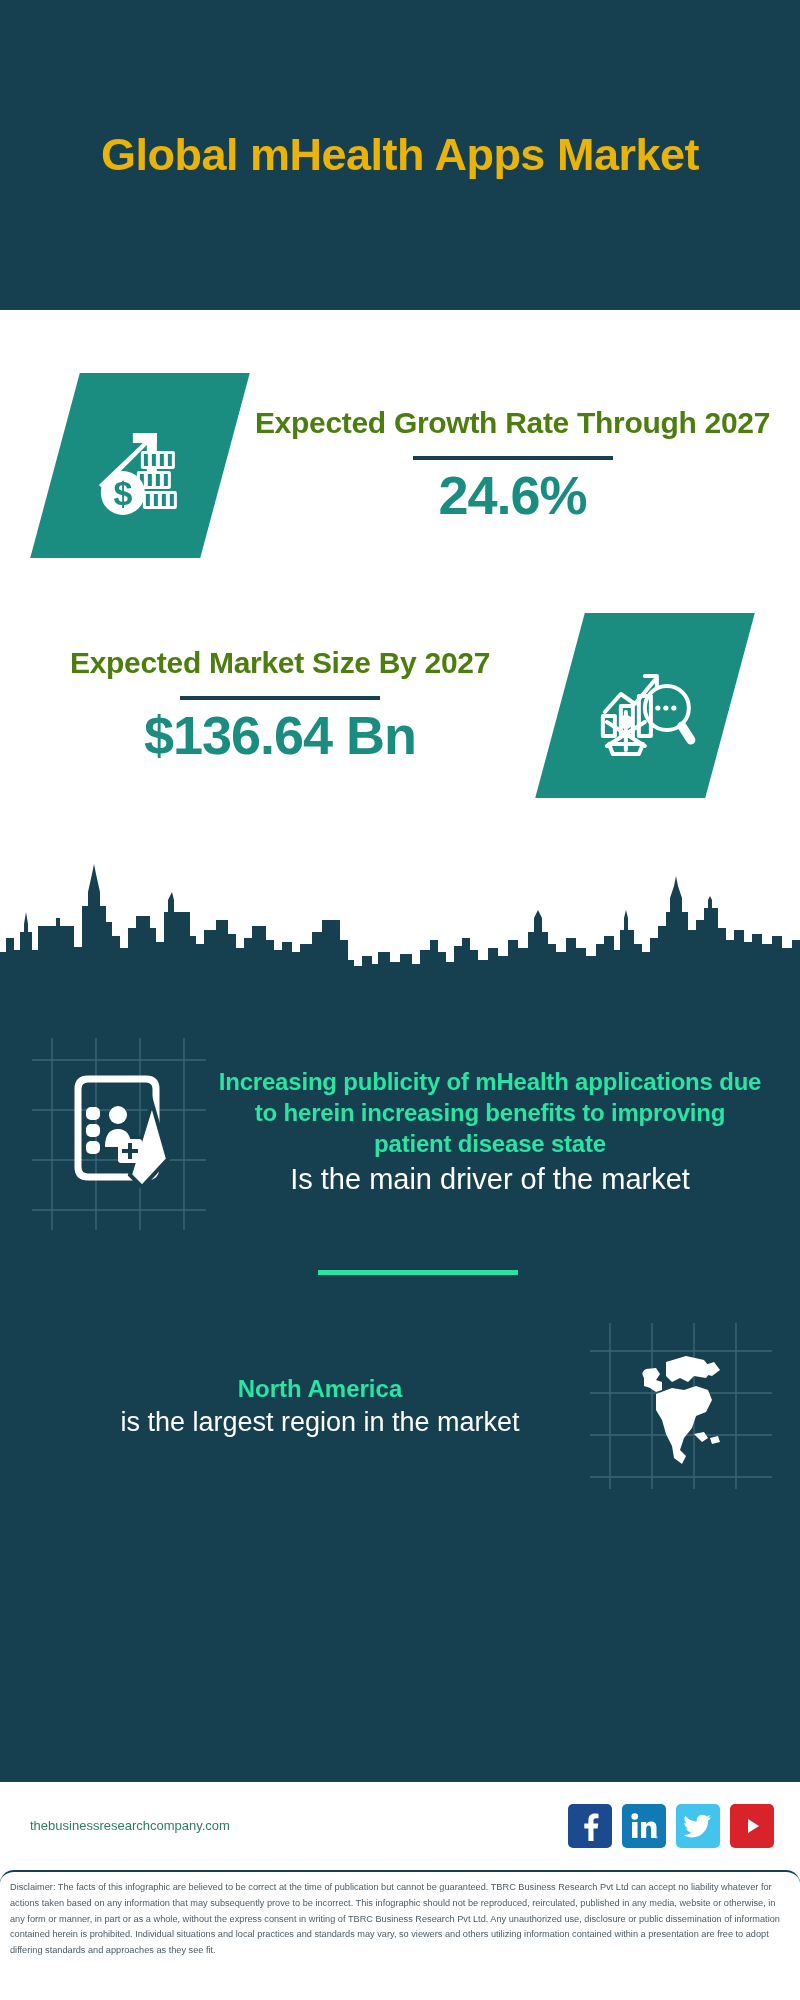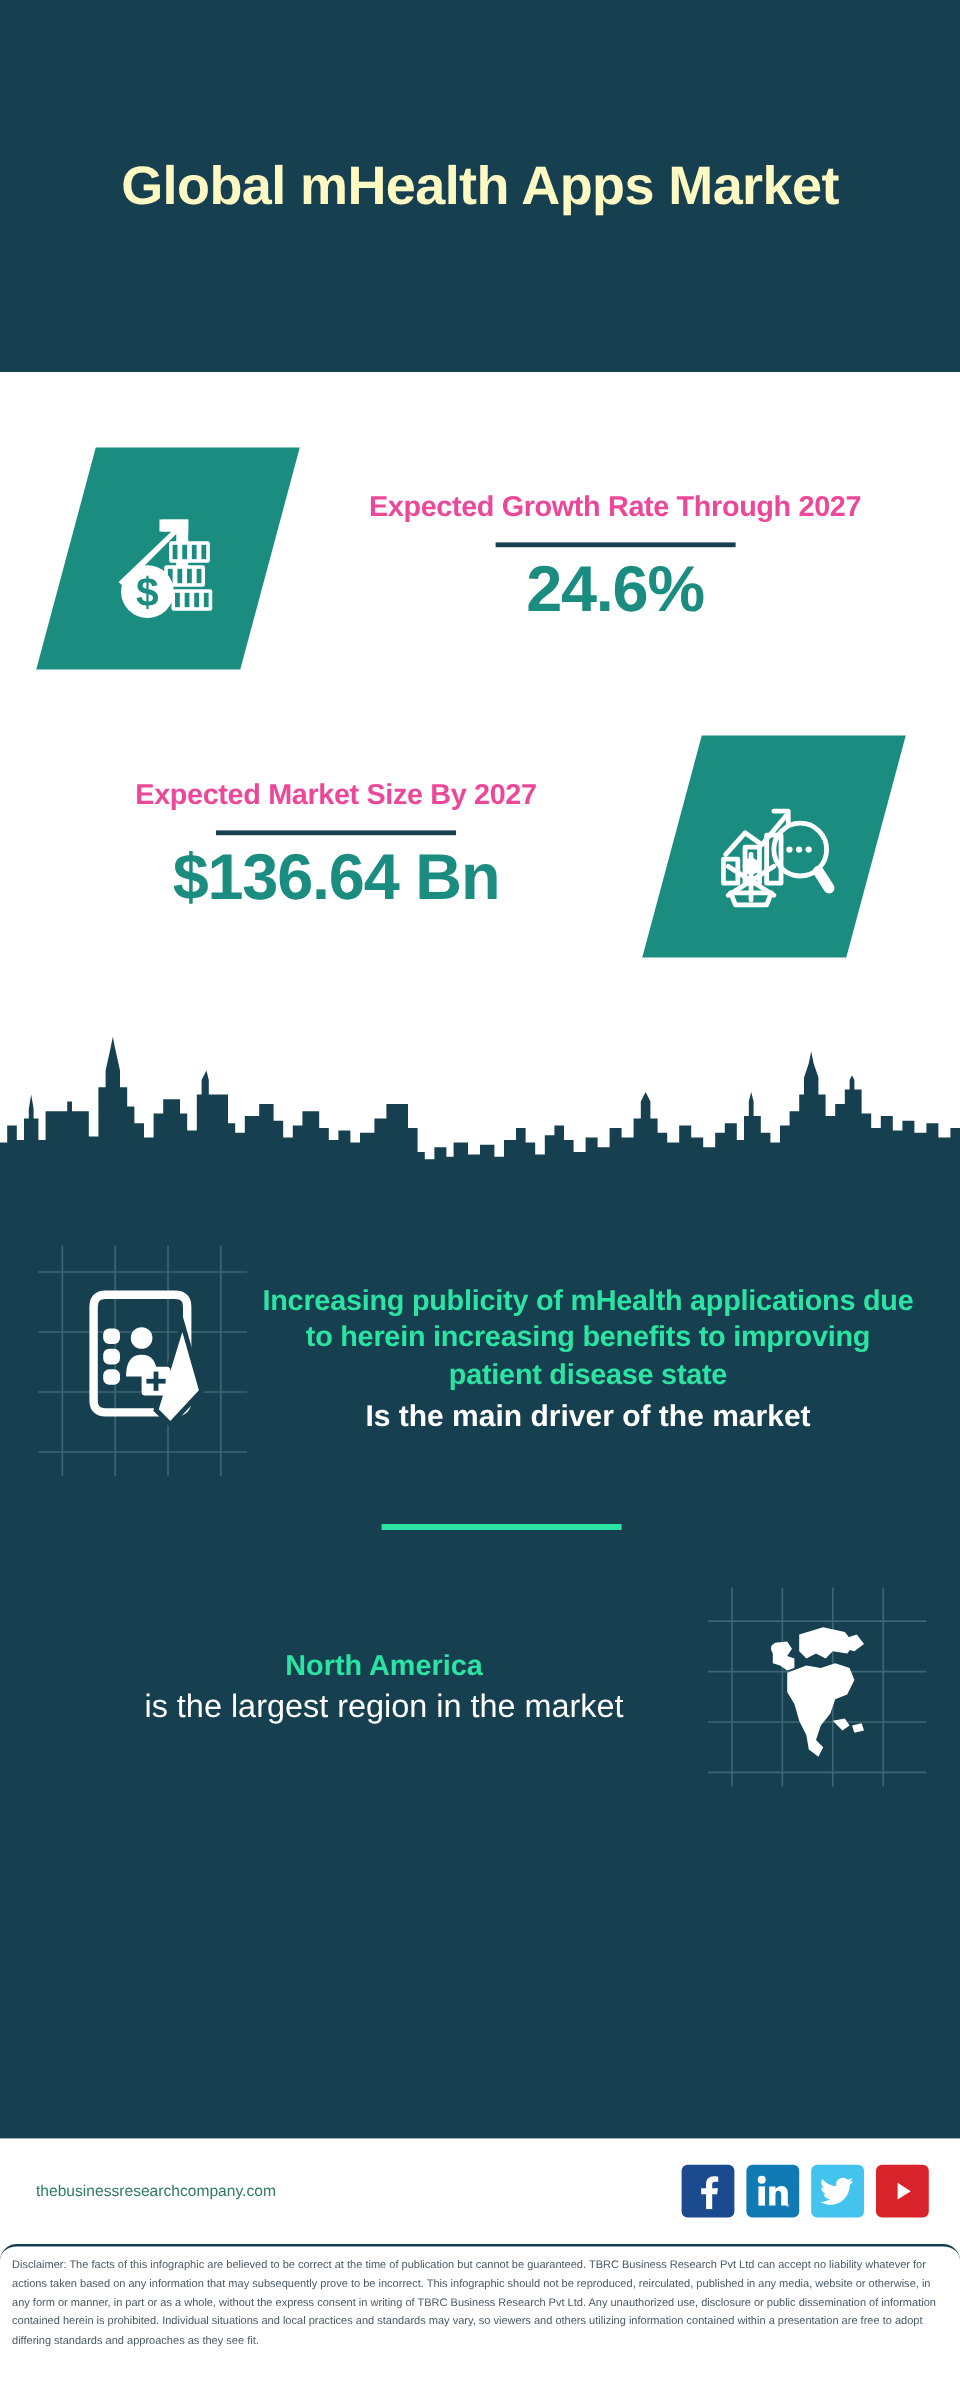--- a/index.html
+++ b/index.html
@@ -15,21 +15,21 @@
   
   .header{
     background:#16404F;
     height:310px;
     flex:0 0 310px;
     display:flex;align-items:center;justify-content:center;
     box-sizing:border-box;
     padding:0 60px;
   }
   .header-title{
-    color:#fef9c3;
+    color:#eab308;
     font-size:45px;
     font-weight:bold;
     line-height:1.25;
     text-align:right;
     letter-spacing:-0.5px;
     margin:0;
   }
 
   
   .stats{
@@ -54,22 +54,22 @@
     display:flex;align-items:center;justify-content:center;
     flex:0 0 170px;
   }
   .para > svg{transform:skewX(15deg);}
 
   .stat-text{
     flex:1;
     display:flex;flex-direction:column;align-items:center;justify-content:center;
   }
   .stat-label{
-    color:#ec4899;
-    font-size:24px;
+    color:#4d7c0f;
+    font-size:30px;
     font-weight:bold;
     text-align:center;
     line-height:1.26;
     letter-spacing:-0.3px;
   }
   .stat-rule{
     width:200px;height:4px;
     background:#16404F;
     margin:14px 0 6px 0;
   }
@@ -122,22 +122,22 @@
   .driver-main{
     color:#2BE3A2;
     font-size:24px;
     font-weight:bold;
     line-height:1.28;
     letter-spacing:-0.2px;
     display:block;
   }
   .driver-sub{
     color:#ffffff;
-    font-size:25px;
-    font-weight:bold;
+    font-size:29px;
+    font-weight:normal;
     line-height:1.3;
     display:block;
     margin-top:2px;
   }
   .green-rule{
     width:200px;height:5px;background:#2BE3A2;
     margin:22px auto 0 auto;
     position:relative;left:18px;
   }
 

